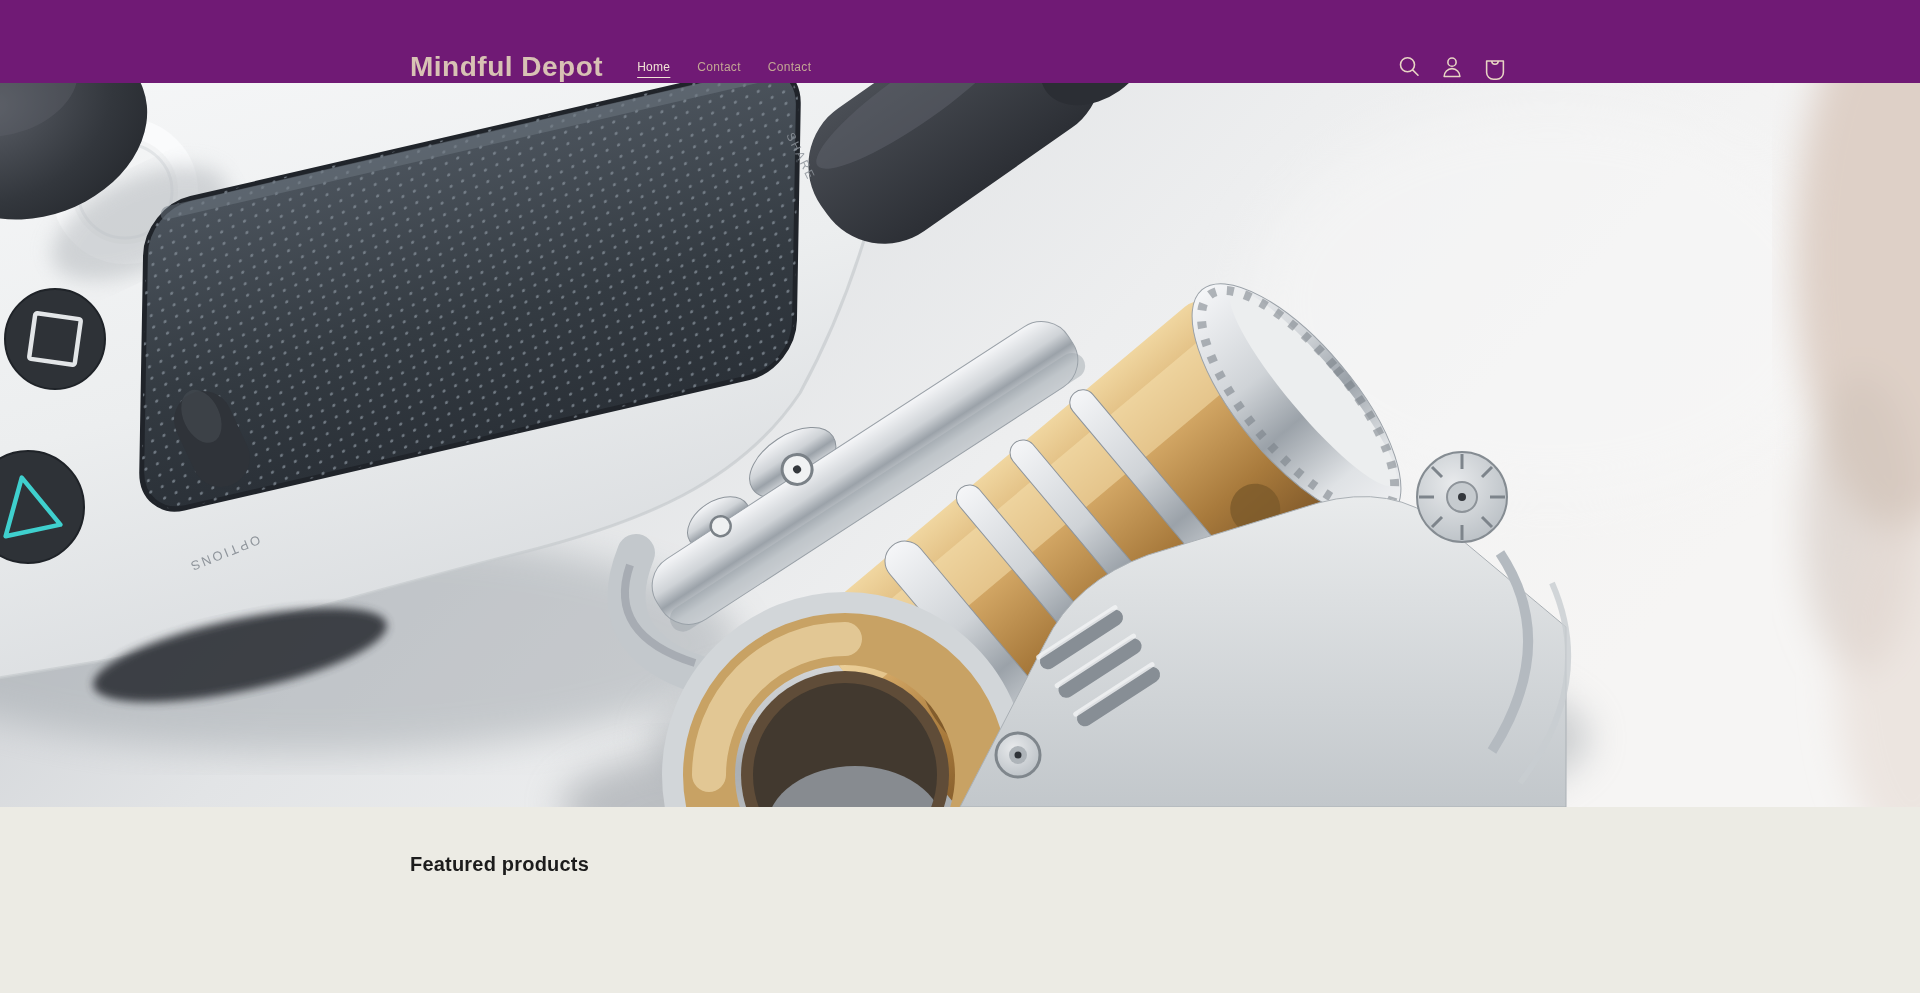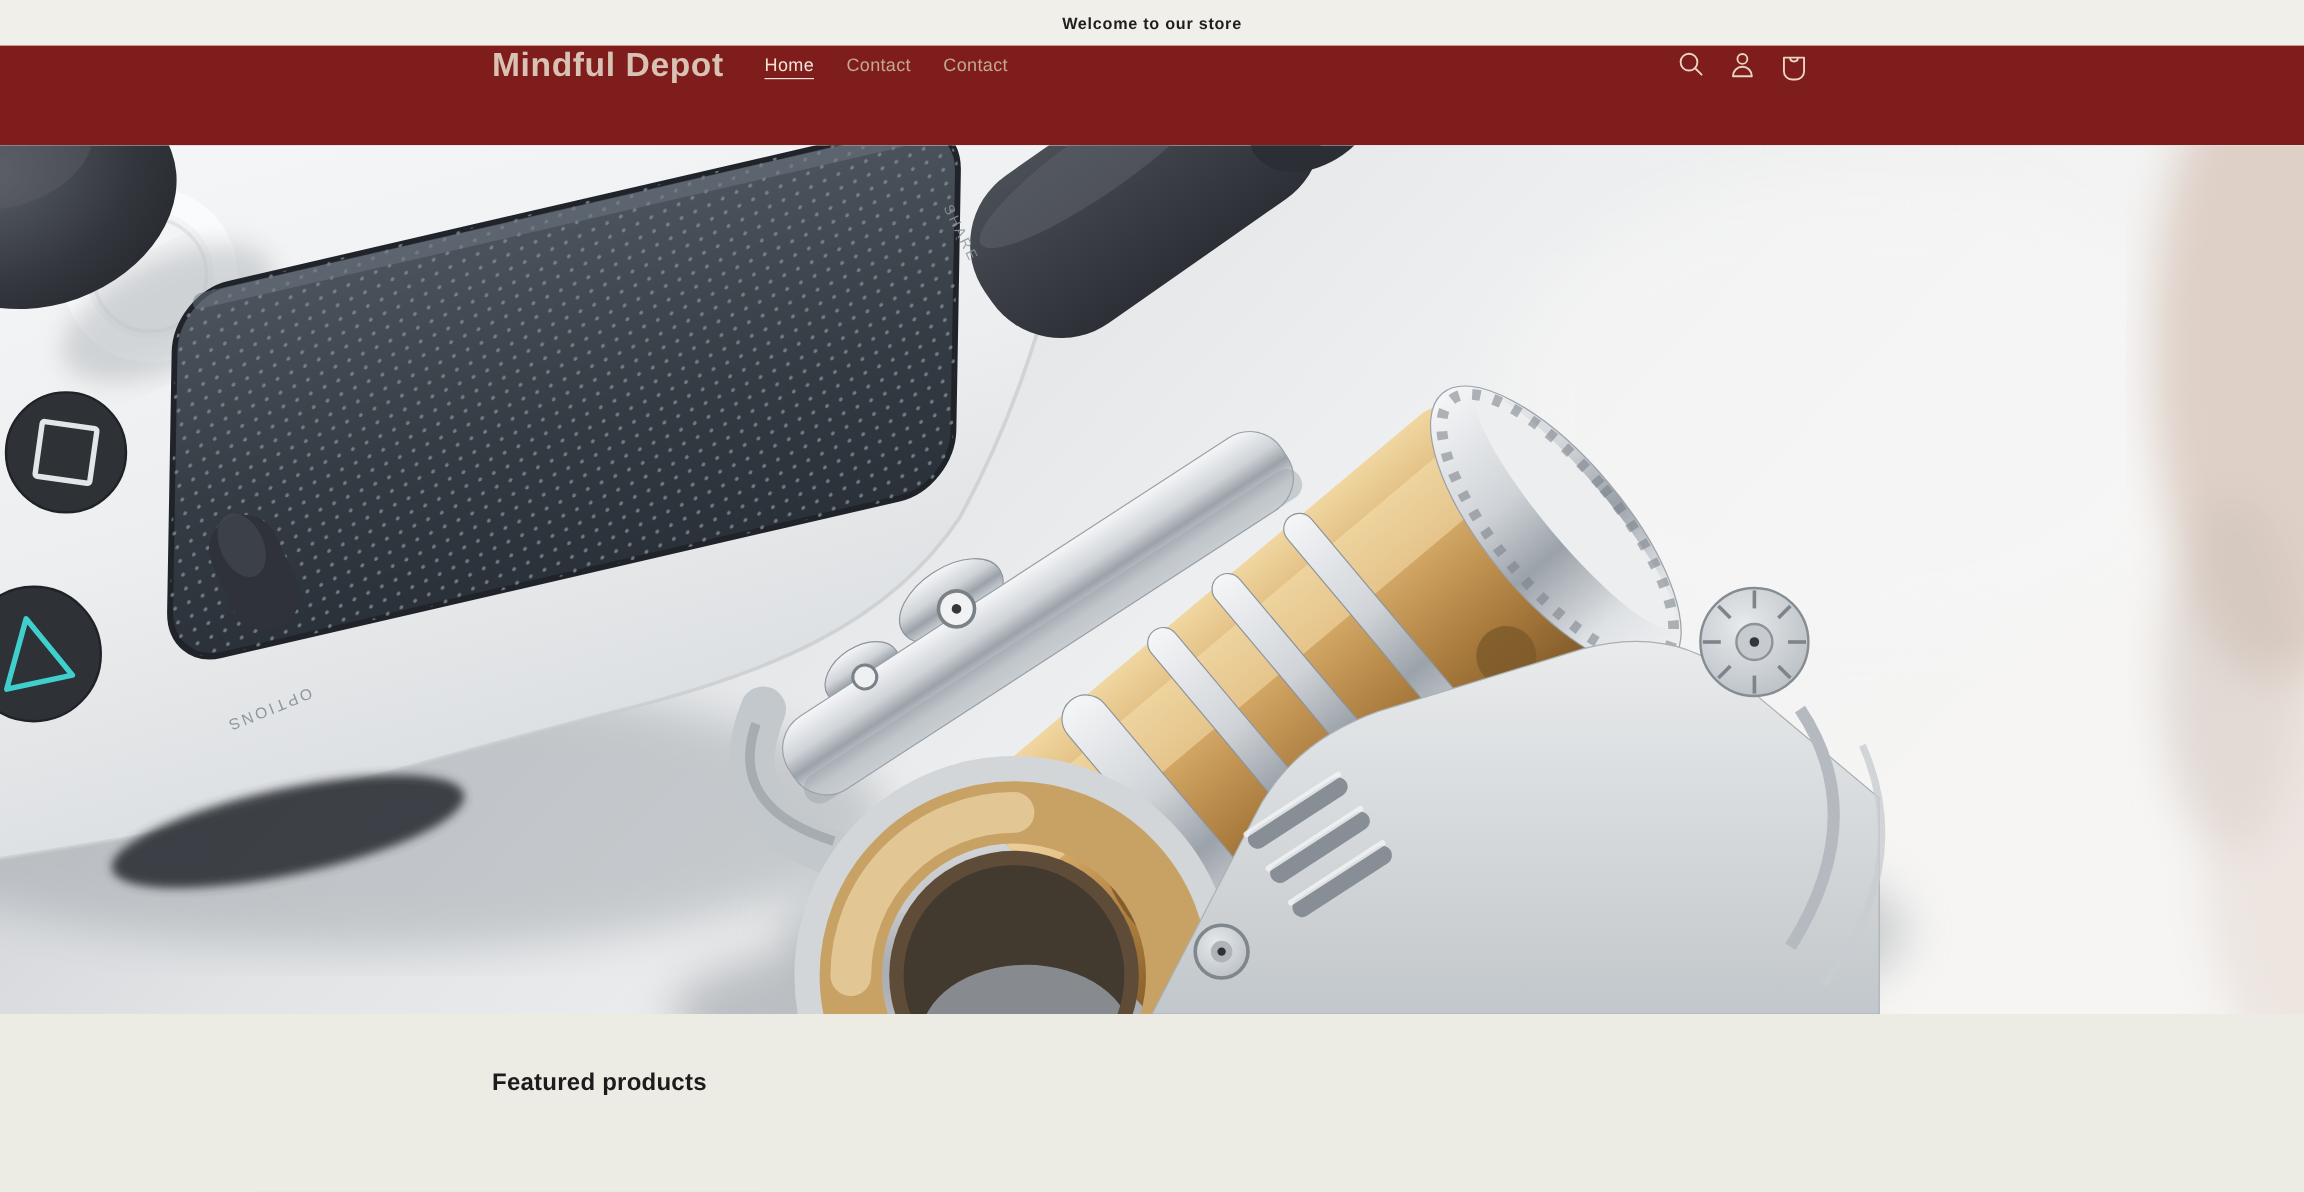--- a/index.html
+++ b/index.html
@@ -11,29 +11,29 @@
   .page{width:1920px;height:993px;display:flex;flex-direction:column;}
   
   .announcement{
     height:38px;flex:0 0 38px;background:#F0EFE9;
     display:flex;align-items:center;justify-content:center;
   }
   .announcement span{
     font-size:13.5px;font-weight:700;letter-spacing:.6px;color:#1E1E1E;
   }
   
-  .header{height:83px;flex:0 0 83px;background:#7f1d1d;display:flex;align-items:flex-start;}
+  .header{height:83px;flex:0 0 83px;background:#701a75;display:flex;align-items:flex-end;}
   .header-inner{width:1100px;margin:0 auto;display:flex;align-items:center;}
   .brand{
     font-size:28px;font-weight:700;letter-spacing:.5px;color:#D8C2B4;
     text-decoration:none;margin-right:34px;white-space:nowrap;
   }
   .nav{display:flex;gap:27px;align-items:center;}
   .nav a{
-    font-size:15px;color:#C3A794;text-decoration:none;letter-spacing:.3px;
+    font-size:12px;color:#C3A794;text-decoration:none;letter-spacing:.3px;
   }
   .nav a.active{
     color:#F2E3D6;text-decoration:underline;
     text-underline-offset:6px;text-decoration-thickness:1px;
   }
   .icons{margin-left:auto;display:flex;gap:13px;align-items:center;}
   .icon-btn{
     width:30px;height:30px;background:none;border:none;padding:0;margin:0;
     display:flex;align-items:center;justify-content:center;cursor:pointer;
   }
@@ -46,23 +46,20 @@
   .featured h2{
     width:1100px;margin:0 auto;padding-top:46px;
     font-size:20px;font-weight:700;letter-spacing:.2px;color:#1C1C1C;
   }
 </style>
 </head>
 <body>
 
 <div class="page">
 
-  <div class="announcement">
-    <span>Welcome to our store</span>
-  </div>
 
   <header class="header">
     <div class="header-inner">
       <a href="#" class="brand">Mindful Depot</a>
       <nav class="nav">
         <a href="#" class="active">Home</a>
         <a href="#">Contact</a>
         <a href="#">Contact</a>
       </nav>
       <div class="icons">

